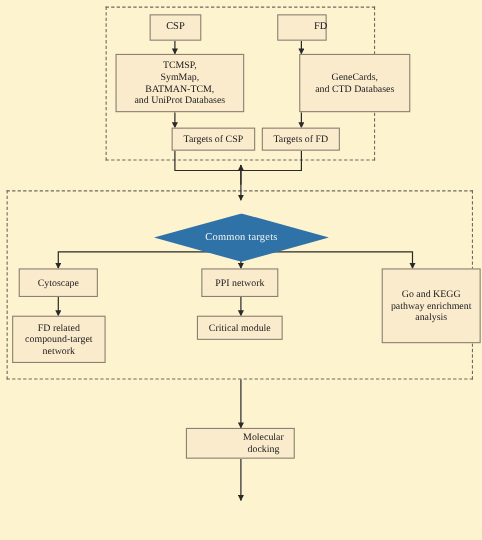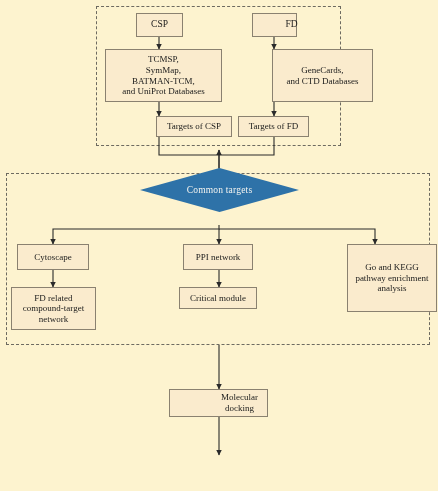--- a/index.html
+++ b/index.html
@@ -125,21 +125,21 @@
 BATMAN-TCM,
 and UniProt Databases</div>
 
   <div class="node small" style="left:224px; top:49px; width:101px; height:53px;margin-left:48px;">GeneCards,
 and CTD Databases</div>
 
   <div class="node small" style="left:120px; top:116px; width:76px; height:21px;margin-left:36px;">Targets of CSP</div>
 
   <div class="node small" style="left:238px; top:116px; width:71px; height:21px;">Targets of FD</div>
 
-  <div class="diamond-wrap" style="left:140px; top:168px; width:159px; height:44px;">
+  <div class="diamond-wrap" style="left:140px; top:194px; width:159px; height:44px;">
     <svg class="diamond-shape" viewBox="0 0 159 44" preserveAspectRatio="none" xmlns="http://www.w3.org/2000/svg">
       <polygon points="79.5,0 159,22 79.5,44 0,22" fill="#2e72a8"></polygon>
     </svg>
     <span class="diamond-label">Common targets</span>
   </div>
 
   <div class="node small" style="left:17px; top:244px; width:72px; height:26px;">Cytoscape</div>
 
   <div class="node small" style="left:183px; top:244px; width:70px; height:26px;">PPI network</div>
 

